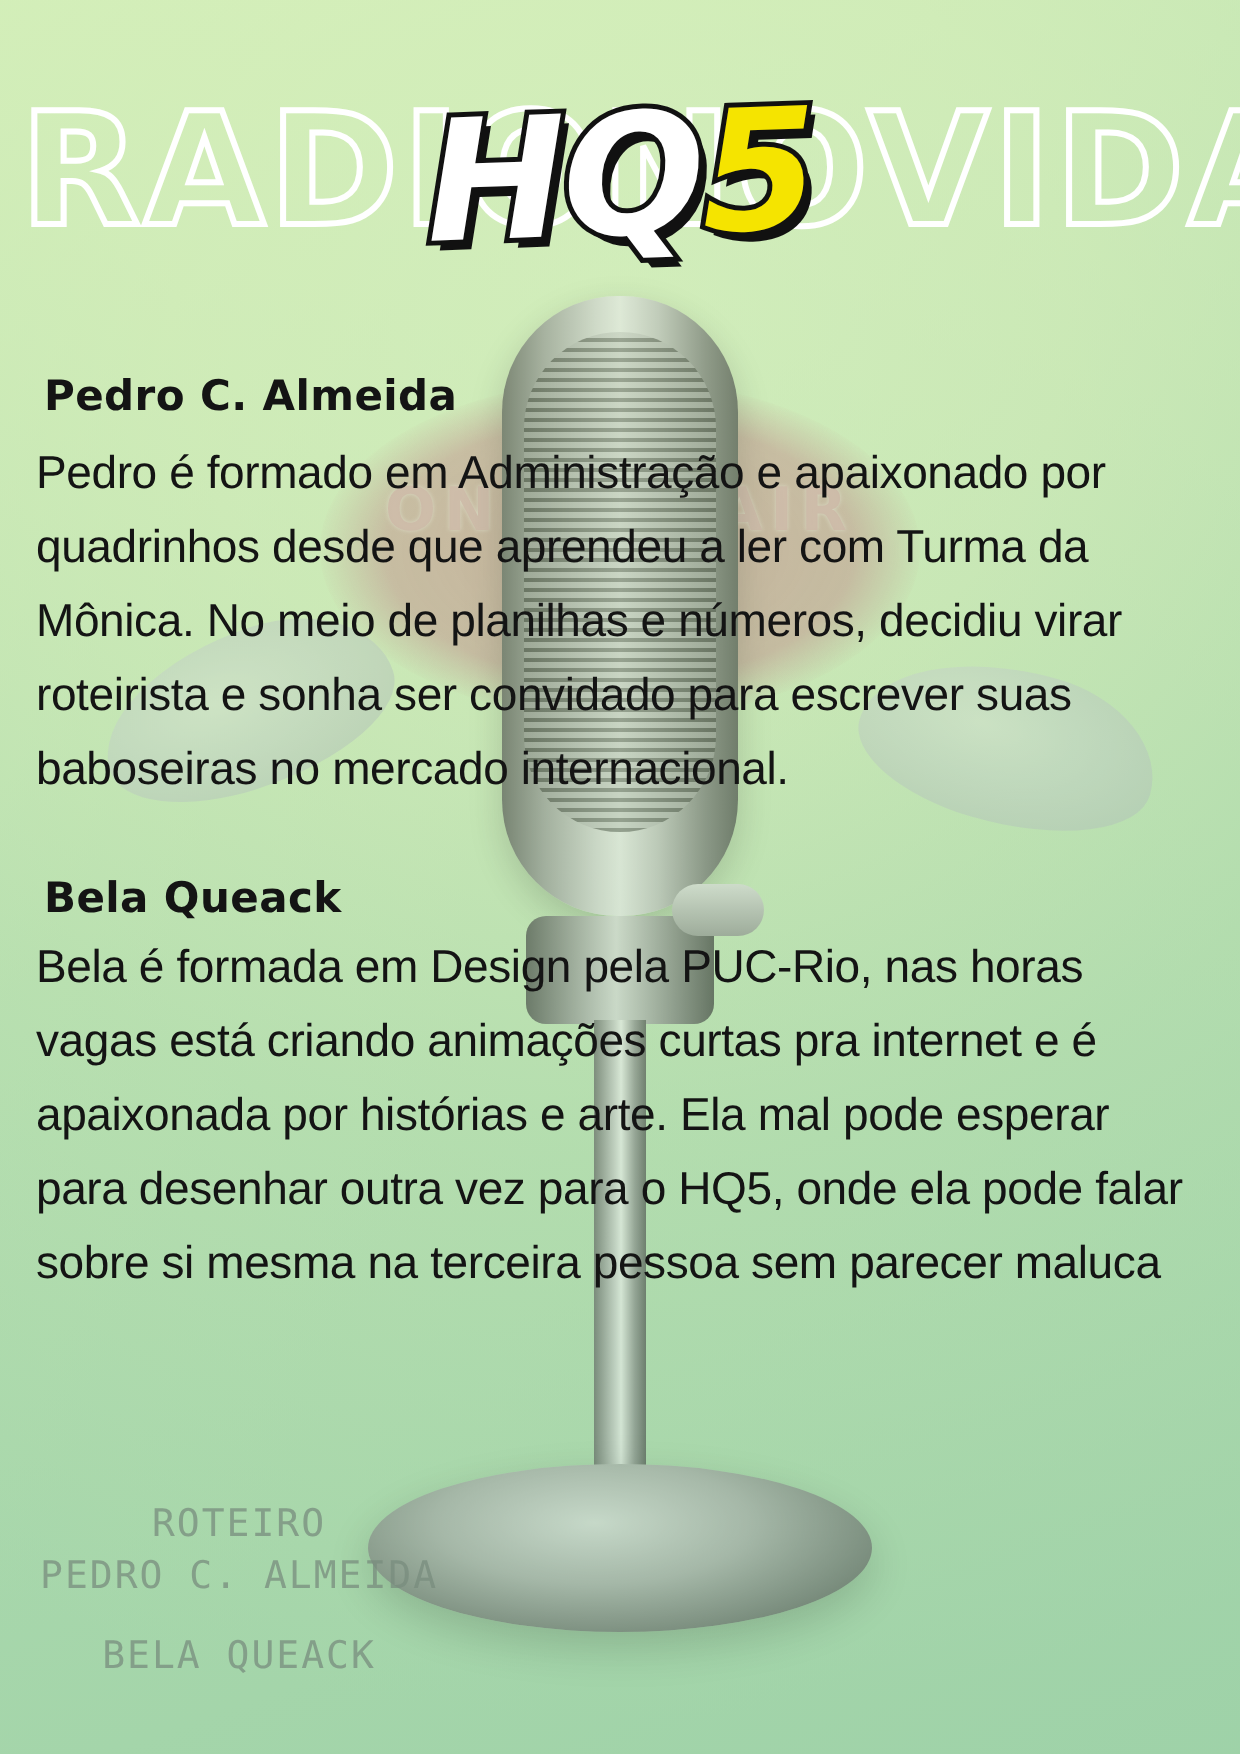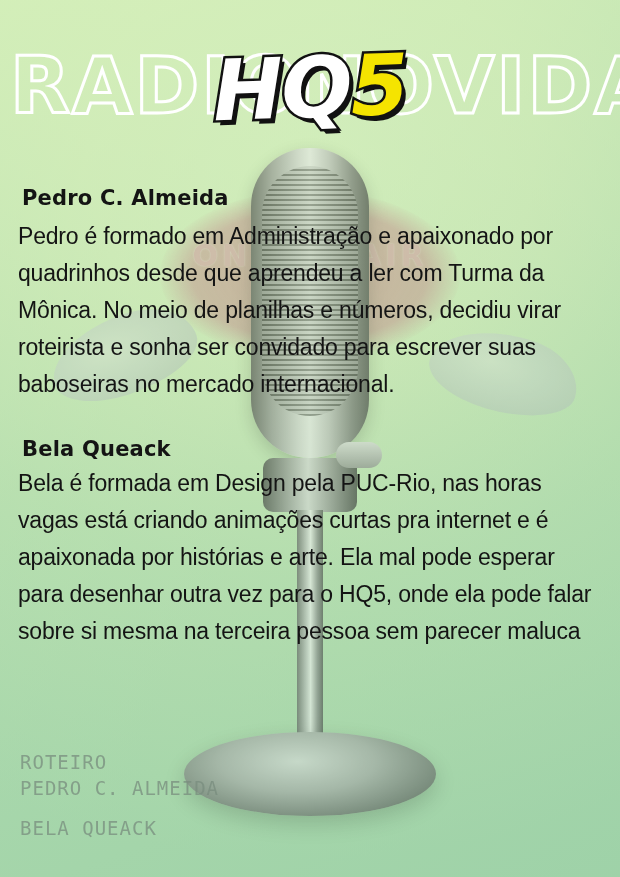--- a/index.html
+++ b/index.html
@@ -240,20 +240,21 @@
   
   .credits {
     position: absolute;
     left: 20px;
     bottom: 22px;
     font-family: "DejaVu Sans Mono", monospace;
     font-size: 19px;
     line-height: 26px;
     letter-spacing: 1px;
     color: rgba(120,140,125,0.75);
+    text-align: center;
   }
   .credits .role { display: block; }
   .credits .person { display: block; margin-bottom: 14px; }
 </style>
 </head>
 <body>
 
 <div class="page">
 
   <div class="bg-wash"></div>

